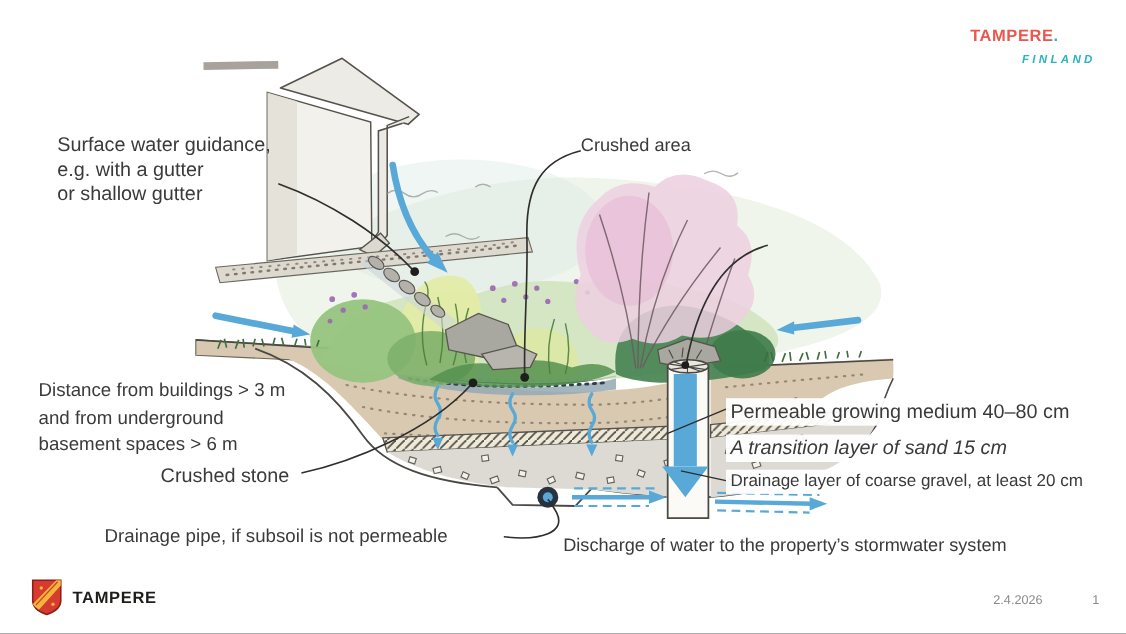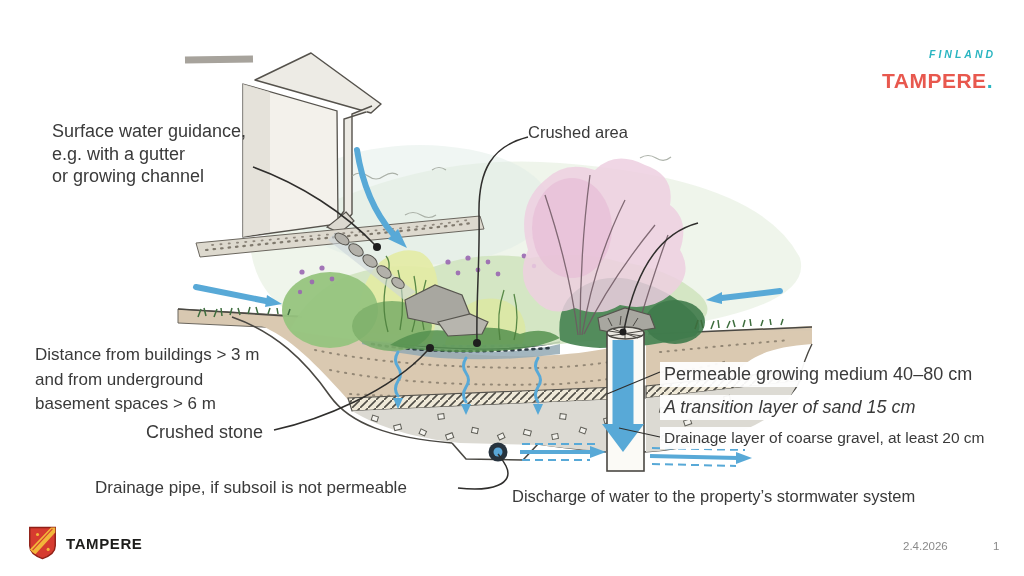--- a/index.html
+++ b/index.html
@@ -10,21 +10,21 @@
   .lab-surface{left:52px;top:120px;font-size:18px;}
   .lab-ponding{left:528px;top:122px;font-size:16.5px;}
   .lab-flood{left:706px;top:199px;font-size:18px;line-height:1.42;}
   .lab-distance{left:35px;top:343px;font-size:17px;line-height:1.45;}
   .lab-crushed{left:146px;top:421px;font-size:18px;}
   .lab-growing{left:660px;top:362px;font-size:18px;background:rgba(255,255,255,.94);padding:1px 4px;}
   .lab-sand{left:660px;top:395px;font-size:18px;background:rgba(255,255,255,.94);padding:1px 4px;font-style:italic;}
   .lab-gravel{left:660px;top:427px;font-size:15.5px;background:rgba(255,255,255,.94);padding:1px 4px;}
   .lab-drainpipe{left:95px;top:477px;font-size:17px;}
   .lab-discharge{left:512px;top:486px;font-size:16.5px;}
-  .brand{position:absolute;left:882px;top:24px;font-weight:bold;font-size:21px;letter-spacing:.5px;color:#e8584e;margin-top:45px;}
+  .brand{position:absolute;left:882px;top:24px;font-weight:bold;font-size:15px;letter-spacing:.5px;color:#e8584e;}
   .brand .dot{color:#2ab5c1;}
   .brand-sub{position:absolute;left:929px;top:48px;font-weight:bold;font-size:10.5px;letter-spacing:3px;color:#2ab5c1;font-style:italic;}
   .footer-logo{position:absolute;left:28px;top:526px;display:flex;align-items:center;gap:9px;}
   .footer-logo .city{font-weight:bold;font-size:15px;letter-spacing:.6px;color:#1d1d1b;}
   .meta{position:absolute;font-size:11.5px;color:#8a8a8a;}
   .meta-date{left:876px;top:540px;margin-left:27px;}
   .meta-page{left:993px;top:540px;}
 </style>
 </head>
 <body>
@@ -250,21 +250,21 @@
         <circle cx="377" cy="247" r="4"></circle>
         <circle cx="477" cy="343" r="4"></circle>
         <circle cx="623" cy="332" r="3.5"></circle>
         <circle cx="430" cy="348" r="4"></circle>
       </g>
     </g>
   </svg>
 
   <div class="label lab-surface">Surface water guidance,
 e.g. with a gutter
-or growing channel</div>
+or shallow gutter</div>
   <div class="label lab-ponding">Crushed area</div>
   <div class="label lab-distance">Distance from buildings &gt; 3 m
 and from underground
 basement spaces &gt; 6 m</div>
   <div class="label lab-crushed">Crushed stone</div>
   <div class="label lab-growing">Permeable growing medium 40–80 cm</div>
   <div class="label lab-sand">A transition layer of sand 15 cm</div>
   <div class="label lab-gravel">Drainage layer of coarse gravel, at least 20 cm</div>
   <div class="label lab-discharge">Discharge of water to the property’s stormwater system</div>
   <div class="label lab-drainpipe">Drainage pipe, if subsoil is not permeable</div>

